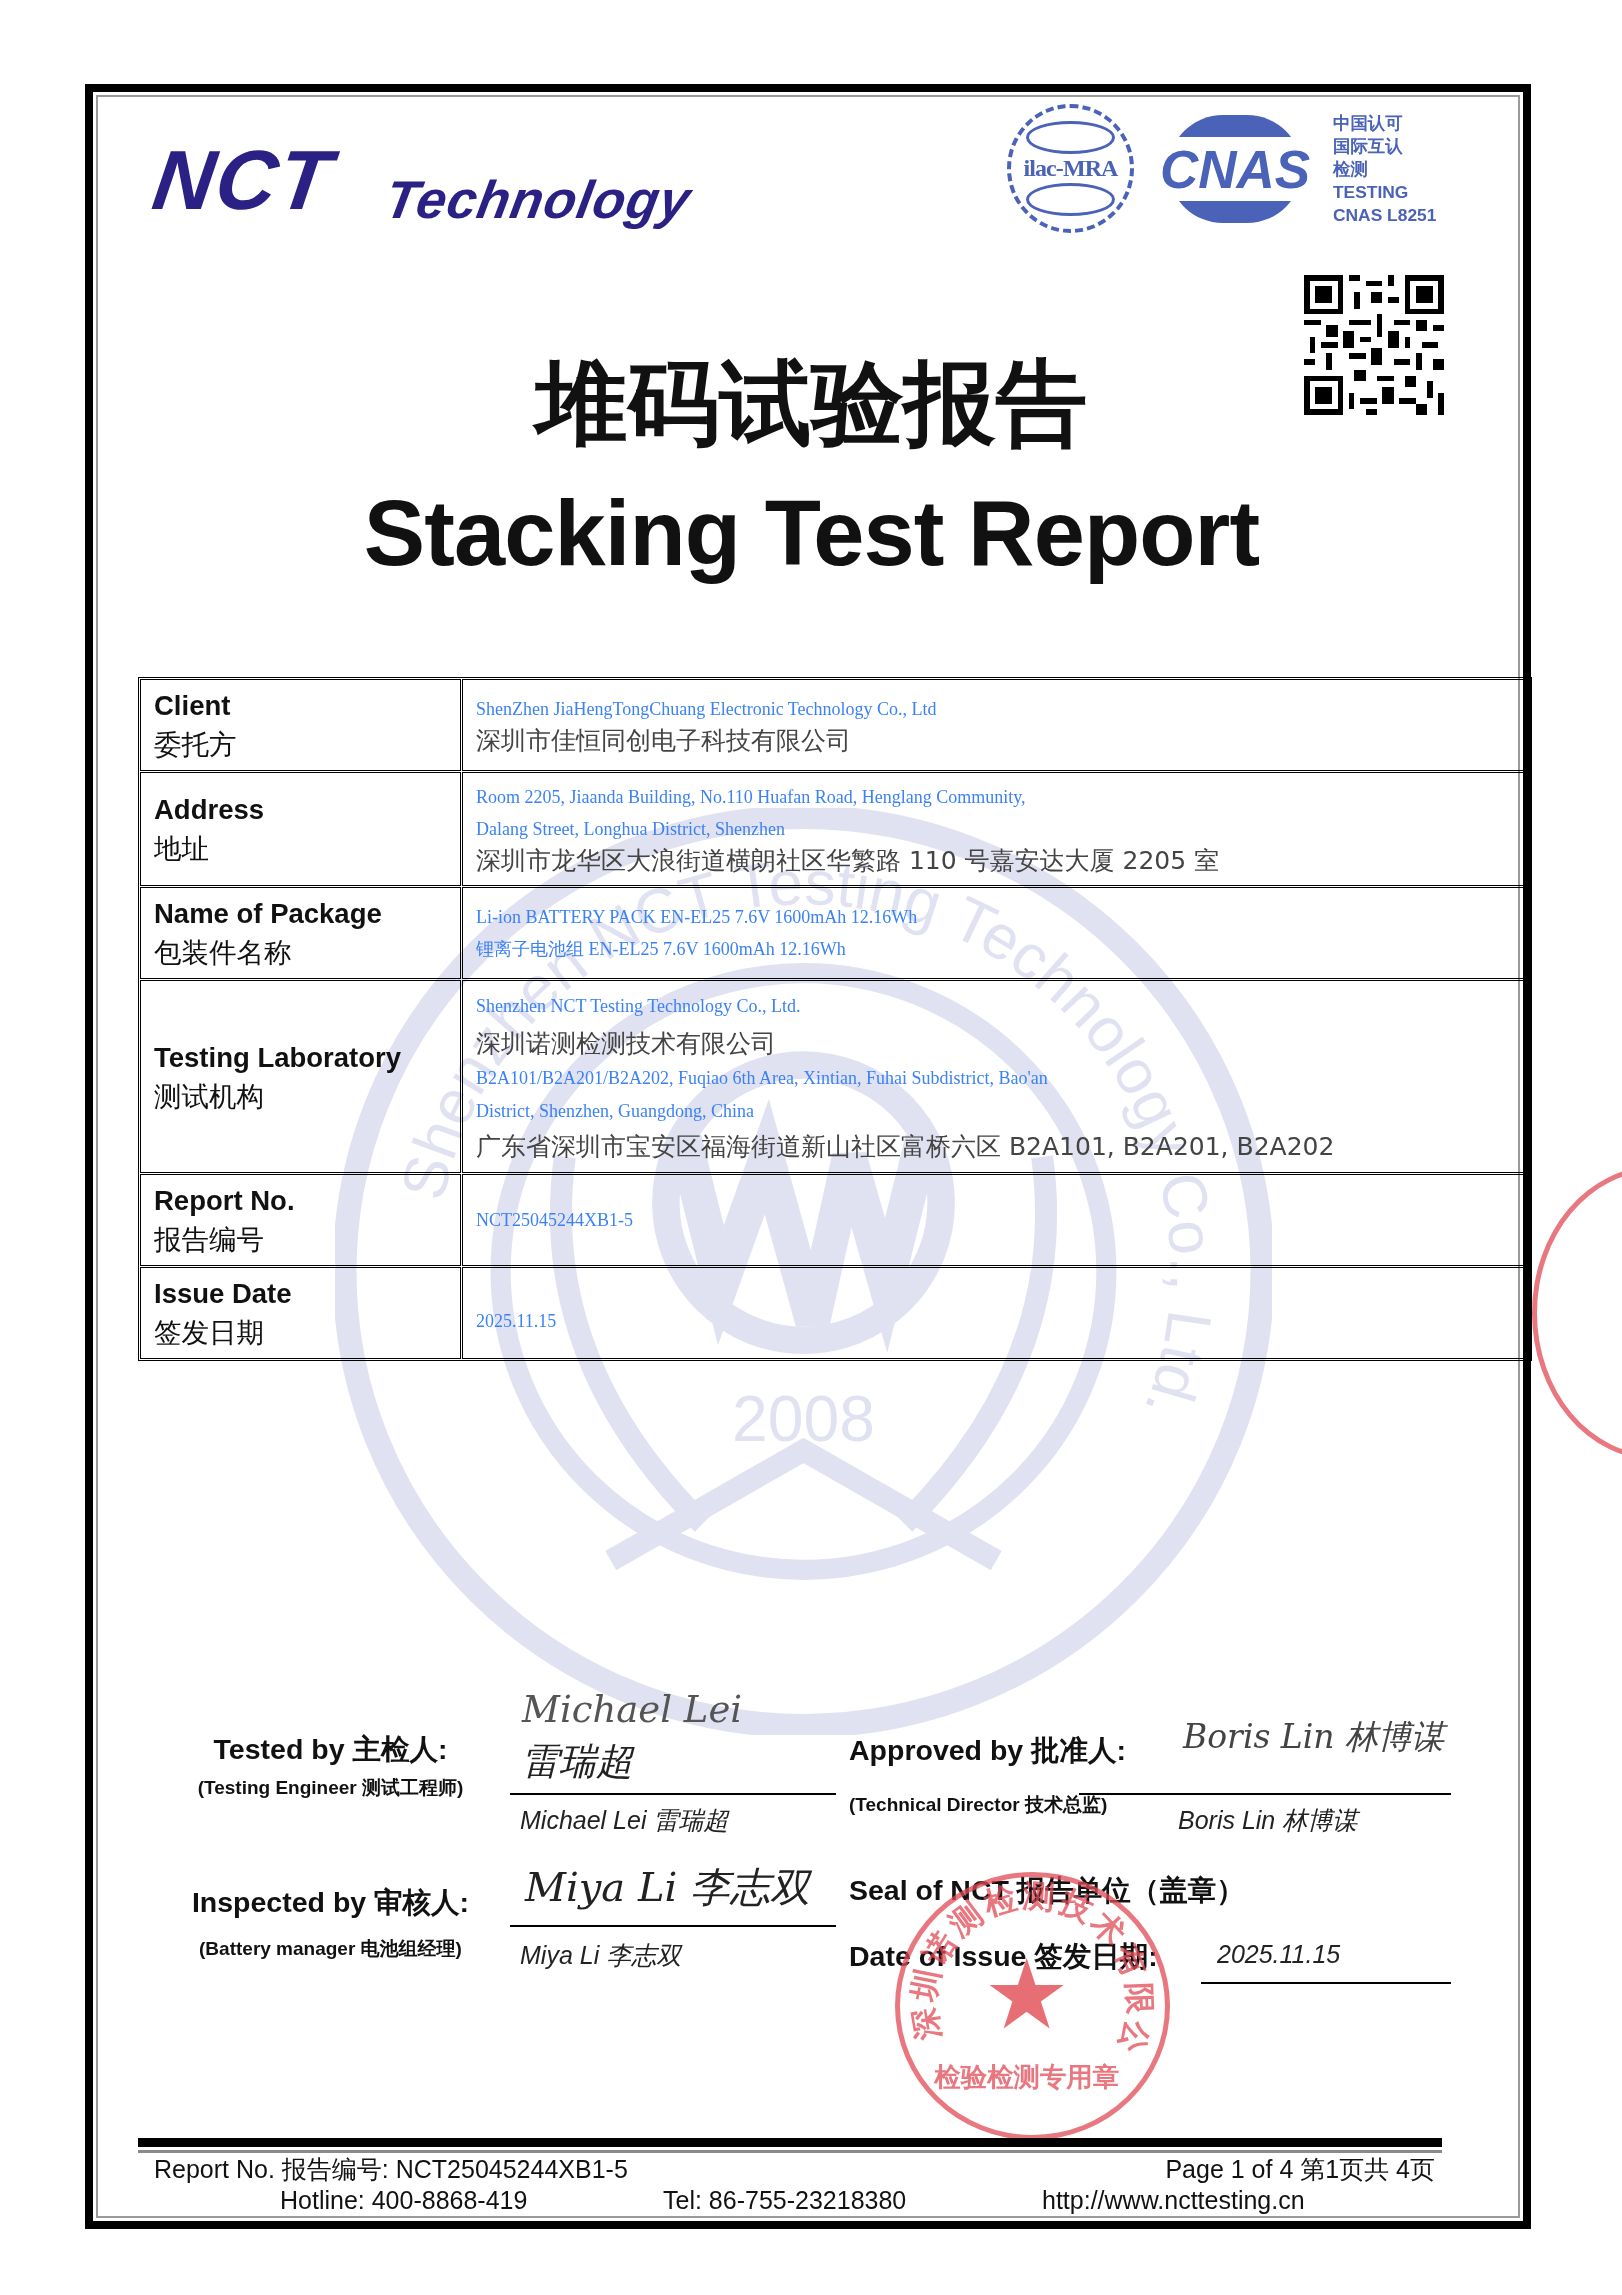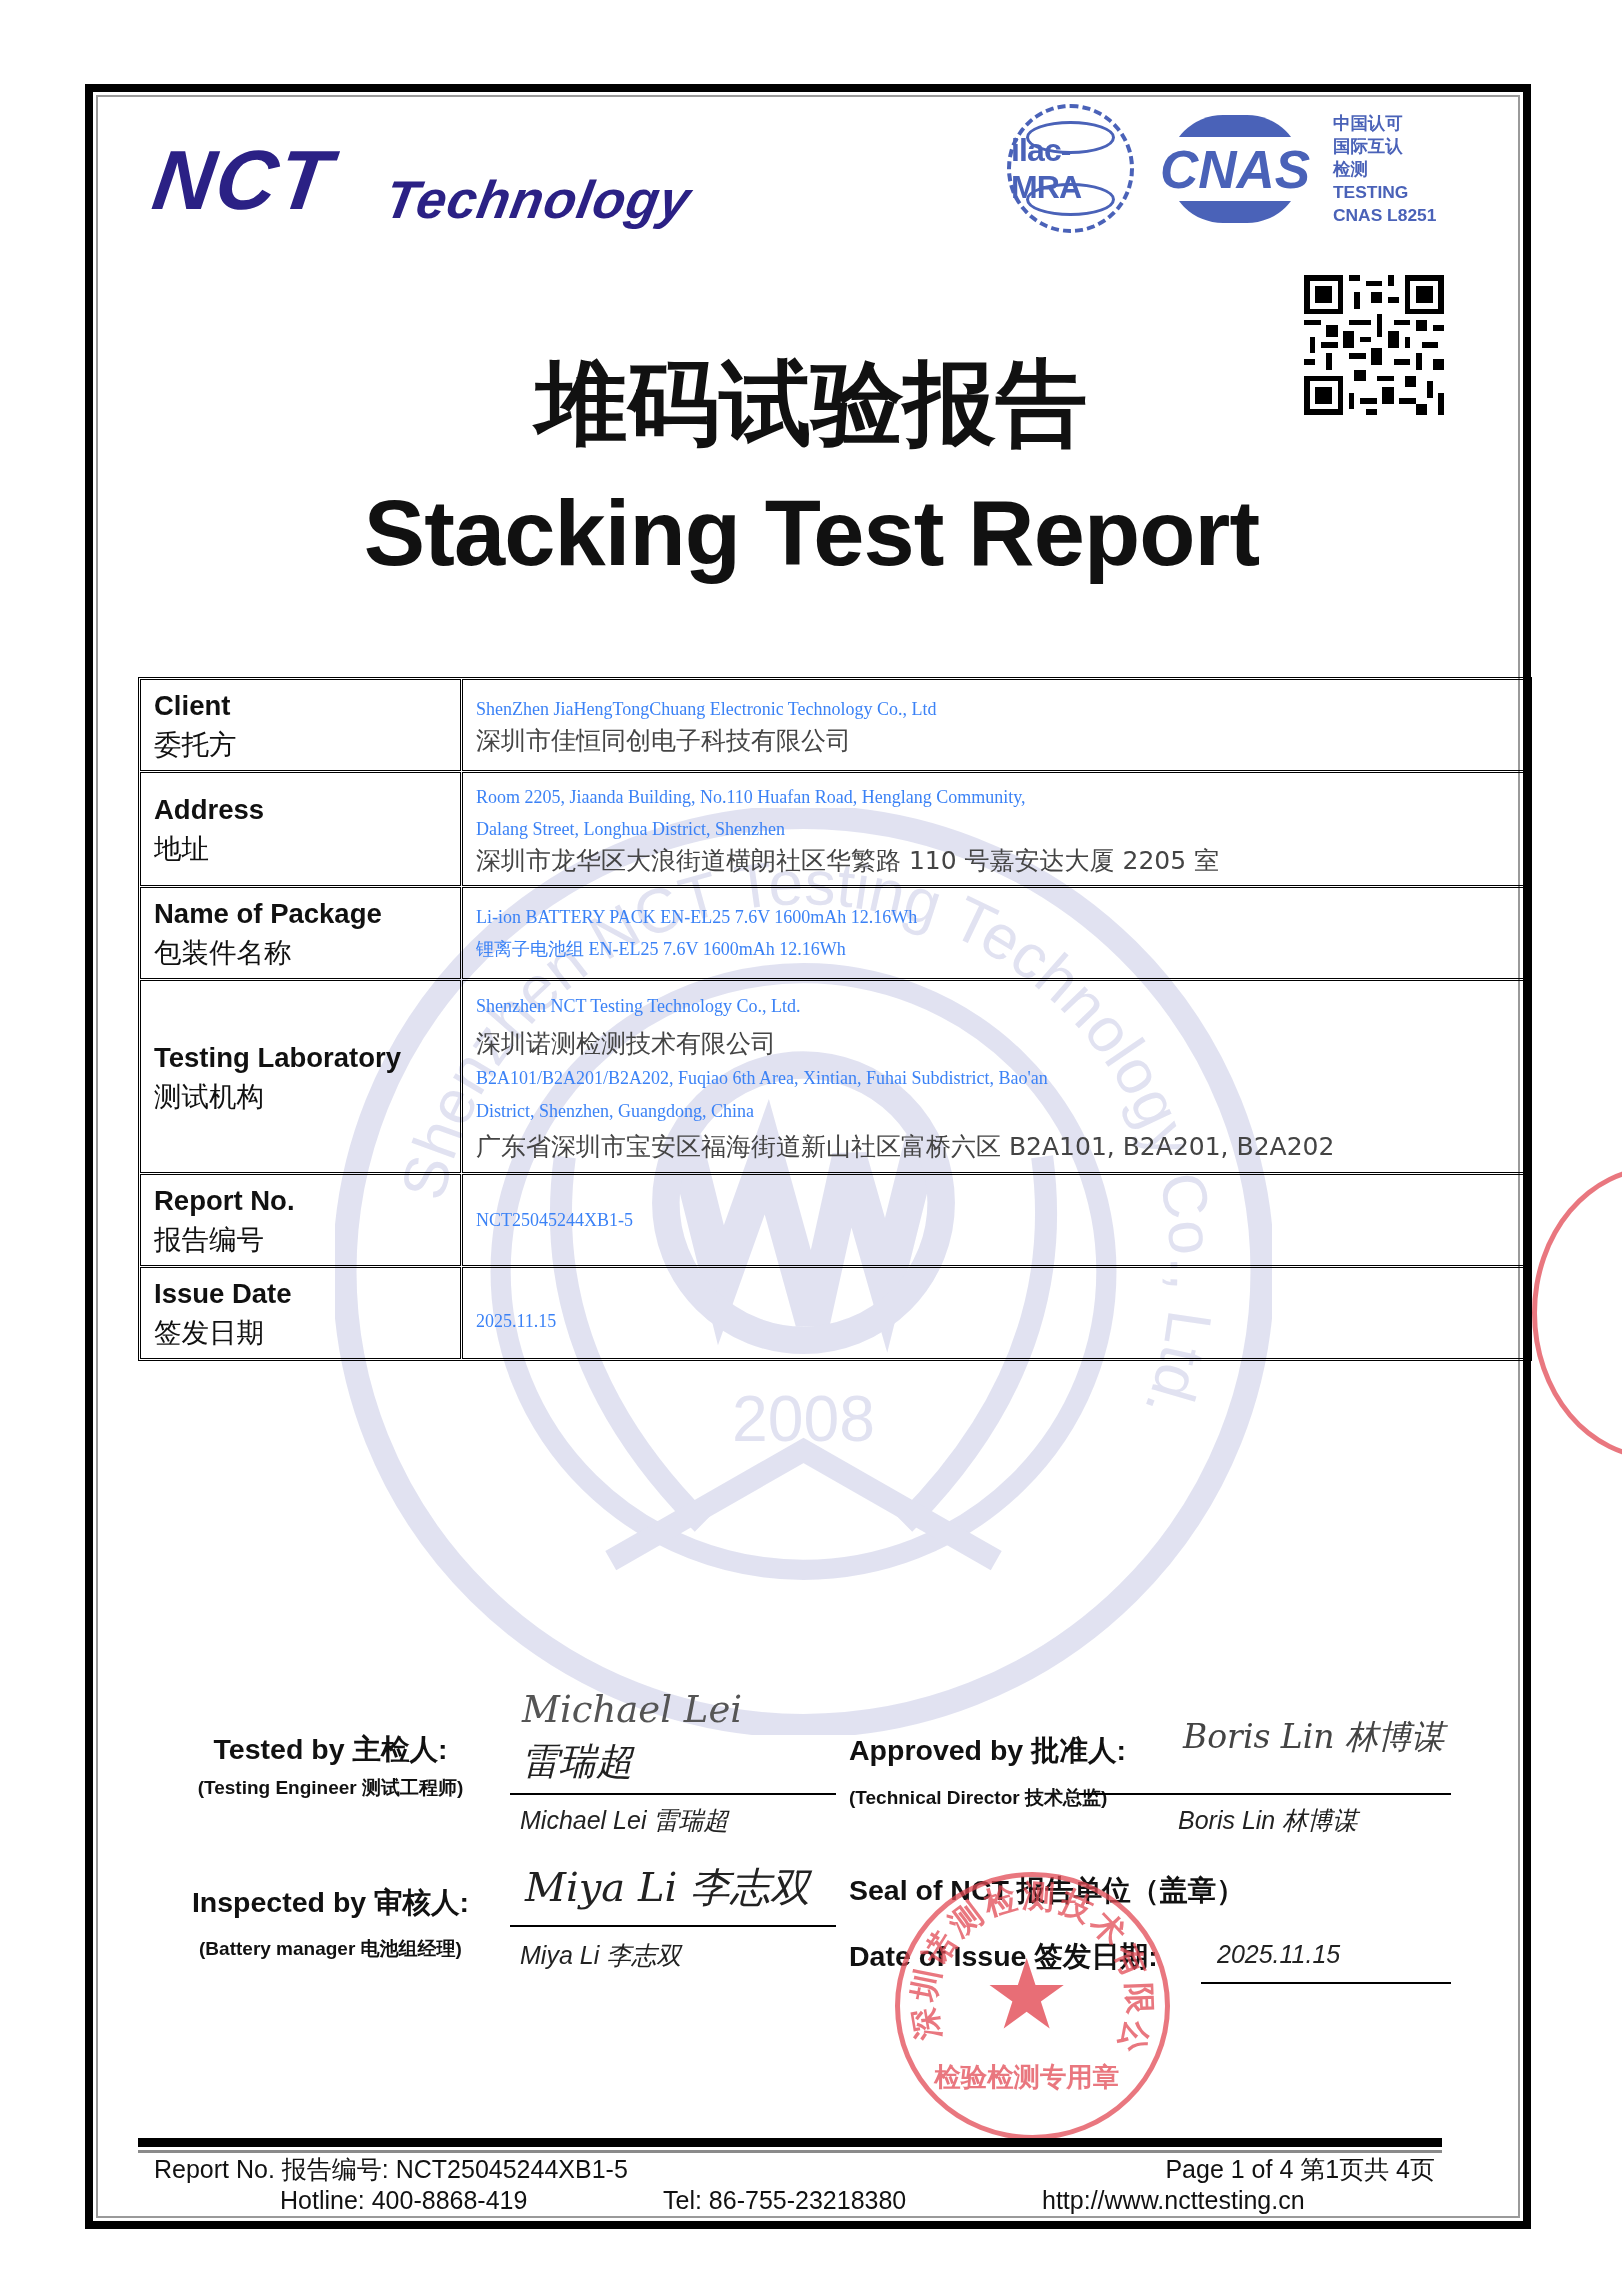--- a/index.html
+++ b/index.html
@@ -16,22 +16,22 @@
               color:#2b2185; letter-spacing:1.8px; line-height:1; transform:skewX(-8deg);
               background:repeating-linear-gradient(to bottom, transparent 0 44px, #fff 44px 48px, transparent 48px 55px); }
   .logo-nct span { display:inline-block; }
   .logo-tech { left:386px; top:173px; font-size:53px; font-weight:bold; font-style:italic;
                color:#2b2185; line-height:1; transform:skewX(-10deg); letter-spacing:0.9px; }
 
   
   .ilac { left:1007px; top:104px; width:127px; height:129px; border-radius:50%;
           border:4.6px dashed #4a62b8; box-sizing:border-box; display:flex; align-items:center;
           justify-content:center; }
-  .ilac-inner { font-size:32px; font-weight:bold; color:#4a62b8; letter-spacing:-0.9px;
-                font-family:Liberation Sans, sans-serif; }
+  .ilac-inner { font-size:24px; font-weight:bold; color:#4a62b8; letter-spacing:-0.9px;
+                font-family:Liberation Serif, serif; }
   .ilac-arc { position:absolute; left:14.7px; right:14.7px; height:33px; border:3.7px solid #4a62b8;
               border-radius:50%; box-sizing:border-box; }
   .cnas { left:1159px; top:115px; width:152px; height:108px; }
   .cnas-text { position:absolute; left:0; right:0; top:27.5px; text-align:center; font-size:53px;
                font-weight:bold; font-style:italic; color:#4a62b8; line-height:1; }
   .cnas-arc-top { position:absolute; left:9.2px; top:0; width:134px; height:55px; border-radius:67px 67px 0 0;
                   background:#4a62b8; clip-path:polygon(0 0,100% 0,100% 40%,0 40%); }
   .cnas-arc-bot { position:absolute; left:9.2px; bottom:0; width:134px; height:55px; border-radius:0 0 67px 67px;
                   background:#4a62b8; clip-path:polygon(0 60%,100% 60%,100% 100%,0 100%); }
   .accred-text { left:1333px; top:112px; color:#4a62b8; font-weight:bold; font-size:17.4px; line-height:23px; }
@@ -259,21 +259,21 @@
 <div class="abs" style="left:165px; top:1884px; width:331px; text-align:center;">
   <div class="sig-label-en">Inspected by 审核人:</div>
   <div class="sig-sub" style="margin-top:14px;">(Battery manager 电池组经理)</div>
 </div>
 <div class="abs handwriting" style="left:525px; top:1860px; font-size:40px; color:#222;">Miya Li 李志双</div>
 <div class="sig-line" style="left:510px; top:1925px; width:326px;"></div>
 <div class="abs sig-name" style="left:520px; top:1939px;">Miya Li 李志双</div>
 
 <div class="abs" style="left:849px; top:1732px;">
   <div class="sig-label-en">Approved by 批准人:</div>
-  <div class="sig-sub" style="margin-top:15px;">(Technical Director 技术总监)</div>
+  <div class="sig-sub" style="margin-top:22px;">(Technical Director 技术总监)</div>
 </div>
 <div class="abs handwriting" style="left:1183px; top:1715px; font-size:33px; color:#444;">Boris Lin 林博谋</div>
 <div class="sig-line" style="left:1079px; top:1793px; width:372px;"></div>
 <div class="abs sig-name" style="left:1178px; top:1804px;">Boris Lin 林博谋</div>
 
 <div class="abs sig-label-en" style="left:849px; top:1872px; font-weight:bold;">Seal of NCT 报告单位（盖章）</div>
 <div class="abs sig-label-en" style="left:849px; top:1938px; font-weight:bold;">Date of Issue 签发日期:</div>
 <div class="abs sig-name" style="left:1217px; top:1940px;">2025.11.15</div>
 <div class="sig-line" style="left:1201px; top:1982px; width:250px;"></div>
 

